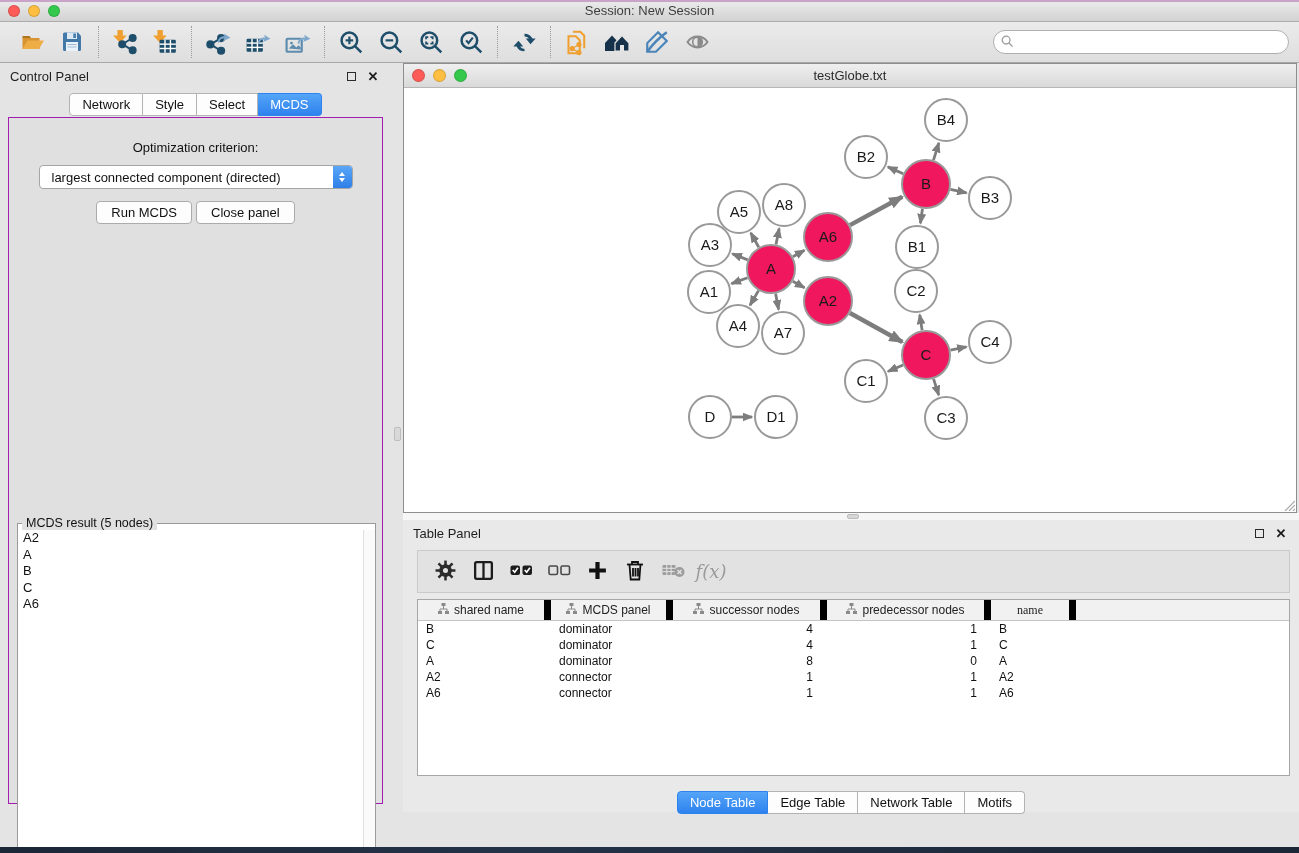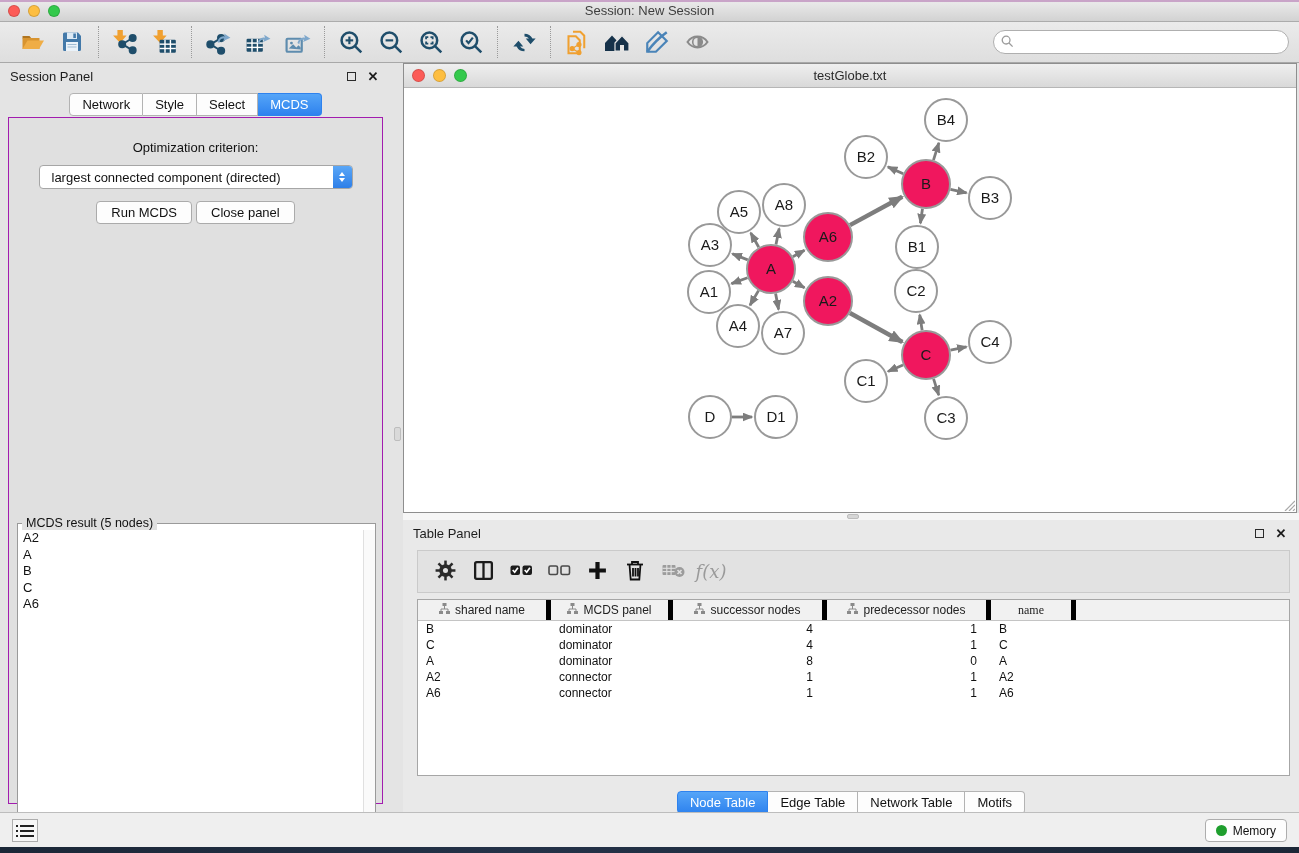--- a/index.html
+++ b/index.html
@@ -94,21 +94,21 @@
   .tp-toolbar { position:absolute; left:14px; top:30px; width:873px; height:43px;
     background:#E2E2E2; border:1px solid #CACACA; display:flex; align-items:center; padding-left:8px; }
   .tp-btn { width:38px; height:34px; display:flex; align-items:center; justify-content:center;
     background:none; border:none; cursor:pointer; }
   .fx-text { font-family:"DejaVu Serif", serif; font-style:italic; font-size:18px; color:#9a9a9a; }
 
   .data-table { position:absolute; left:14px; top:79px; width:873px; height:177px;
     background:#fff; border:1px solid #A6A6A6; overflow:hidden; }
   .dt-header { display:flex; height:21px; background:#F1F1F1; border-bottom:1px solid #C4C4C4; }
   .dt-hcell { display:flex; align-items:center; justify-content:center; gap:5px;
-    font-size:12px; color:#222; border-right:5px solid #000000; cursor:pointer; }
+    font-size:12px; color:#222; border-right:7px solid #000000; cursor:pointer; }
   .dt-row { display:flex; height:16px; }
   .dt-cell { font-size:12px; color:#111; padding:0 8px; line-height:16px;
     white-space:nowrap; overflow:hidden; }
   .dt-cell.num { text-align:right; padding-right:14px; }
 
   .tp-tabs { position:absolute; left:0; right:0; top:267px; display:flex; justify-content:center; }
 
   
   .statusbar { position:absolute; left:0; top:812px; width:1299px; height:35px;
     background:#EFEFEF; border-top:1px solid #BDBDBD; }
@@ -363,21 +363,21 @@
       <svg class="search-glass" viewBox="0 0 14 14">
           <circle cx="5.5" cy="5.5" r="4.2" fill="none" stroke="#9a9a9a" stroke-width="1.4"></circle>
           <line x1="8.6" y1="8.6" x2="12.5" y2="12.5" stroke="#9a9a9a" stroke-width="1.4"></line>
         </svg>
       <input type="text" placeholder="" style="">
     </div>
   </div>
 
   <div class="control-panel">
     <div class="panel-head">
-      <span class="ph-title">Session Panel</span>
+      <span class="ph-title">Control Panel</span>
       <button class="ph-btn">
           <span class="float-sq"></span>
         </button>
       <button class="ph-btn">
           <span class="x-glyph">✕</span>
         </button>
     </div>
     <div class="seg-tabs" id="cp-tabs">
         <button class="seg">Network</button>
         <button class="seg">Style</button>
@@ -730,33 +730,15 @@
     <div class="tp-tabs">
         <div class="seg-tabs" id="tp-tabs">
           <button class="seg active">Node Table</button>
           <button class="seg">Edge Table</button>
           <button class="seg">Network Table</button>
           <button class="seg">Motifs</button>
         </div>
       </div>
   </div>
 
-  <div class="statusbar">
-    <button class="list-btn">
-      <svg width="18" height="14" viewBox="0 0 18 14">
-          <g fill="#222">
-            <rect x="0" y="1" width="2" height="2"></rect>
-            <rect x="4" y="1" width="14" height="2"></rect>
-            <rect x="0" y="6" width="2" height="2"></rect>
-            <rect x="4" y="6" width="14" height="2"></rect>
-            <rect x="0" y="11" width="2" height="2"></rect>
-            <rect x="4" y="11" width="14" height="2"></rect>
-          </g>
-        </svg>
-    </button>
-    <button class="mem-btn">
-      <span class="mem-dot"></span>
-      <span>Memory</span>
-    </button>
-  </div>
   <div class="bottom-strip"></div>
 
 </div>
 
 </body></html>

